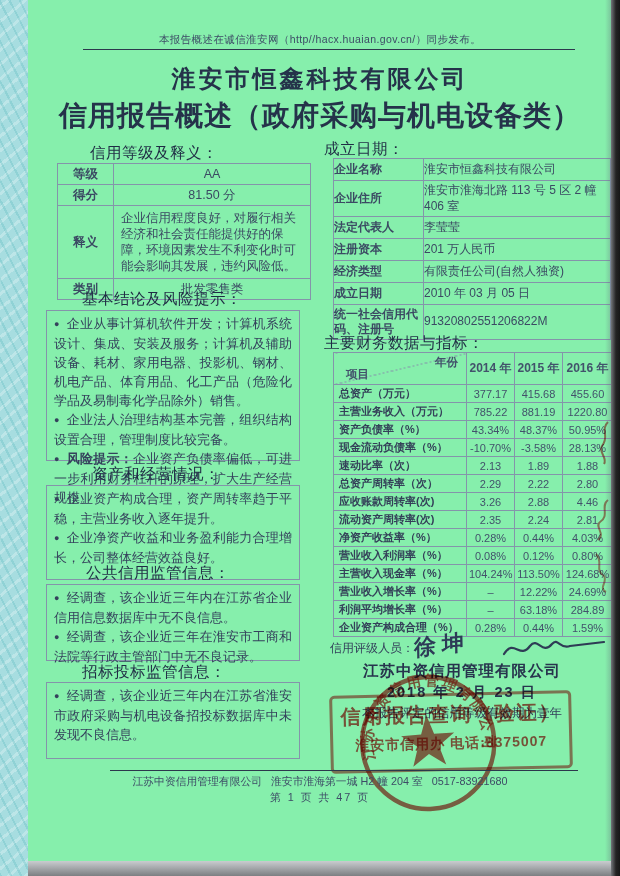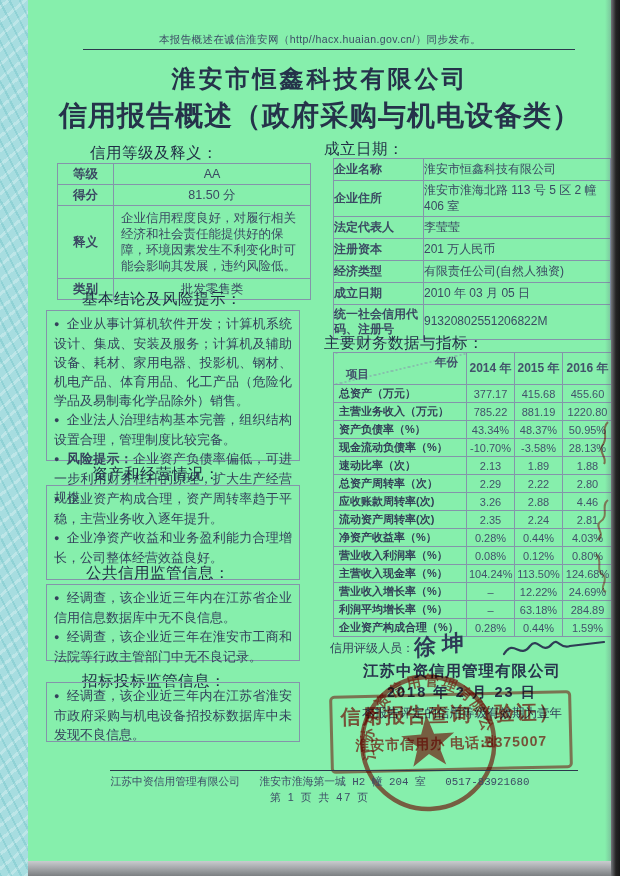--- a/index.html
+++ b/index.html
@@ -91,21 +91,21 @@
     color:rgba(214,40,34,.78); white-space:nowrap; }
   .stamp-rect .l2 { text-align:center; font-size:14px; font-weight:bold; letter-spacing:1px;
     margin-top:7px; color:rgba(214,40,34,.78); white-space:nowrap; }
   .stamp-round { position:absolute; left:325px; top:665px; width:150px; height:150px;
     mix-blend-mode:multiply; transform:rotate(-4deg); }
   .ink-mark { position:absolute; mix-blend-mode:multiply; }
 
   
   .foot-rule { position:absolute; left:82px; top:770px; width:468px; border-top:1.6px solid #2c384c; }
   .foot1 { position:absolute; left:0; top:775px; width:100%; text-align:center;
-    font-size:10.8px; color:#3d4c66;font-family:Liberation Mono, monospace; }
+    font-size:10.8px; color:#3d4c66; }
   .foot2 { position:absolute; left:0; top:791px; width:100%; text-align:center;
     font-size:10.8px; letter-spacing:2px; color:#3d4c66; }
 </style>
 </head>
 <body>
 
 <div class="cover-strip"></div>
 
 <div class="page">
 
@@ -148,22 +148,22 @@
     <p><span class="dot">●</span><span>企业资产构成合理，资产周转率趋于平稳，主营业务收入逐年提升。</span></p>
     <p><span class="dot">●</span><span>企业净资产收益和业务盈利能力合理增长，公司整体经营效益良好。</span></p>
   </div>
 
   <div class="sec-h" style="left:58px; top:563px;">公共信用监管信息：</div>
   <div class="bbox" style="top:584px; height:77px;">
     <p><span class="dot">●</span><span>经调查，该企业近三年内在江苏省企业信用信息数据库中无不良信息。</span></p>
     <p><span class="dot">●</span><span>经调查，该企业近三年在淮安市工商和法院等行政主管部门中无不良记录。</span></p>
   </div>
 
-  <div class="sec-h" style="left:54px; top:662px;margin-top:9px;">招标投标监管信息：</div>
-  <div class="bbox" style="top:682px; height:60px;">
+  <div class="sec-h" style="left:54px; top:662px;">招标投标监管信息：</div>
+  <div class="bbox" style="top:682px; height:77px;">
     <p><span class="dot">●</span><span>经调查，该企业近三年内在江苏省淮安市政府采购与机电设备招投标数据库中未发现不良信息。</span></p>
   </div>
 
   <div class="sec-h" style="left:296px; top:139px;">成立日期：</div>
   <table class="basic">
     <tbody>
         <tr>
           <td class="lab">企业名称</td>
           <td class="val">淮安市恒鑫科技有限公司</td>
         </tr>

